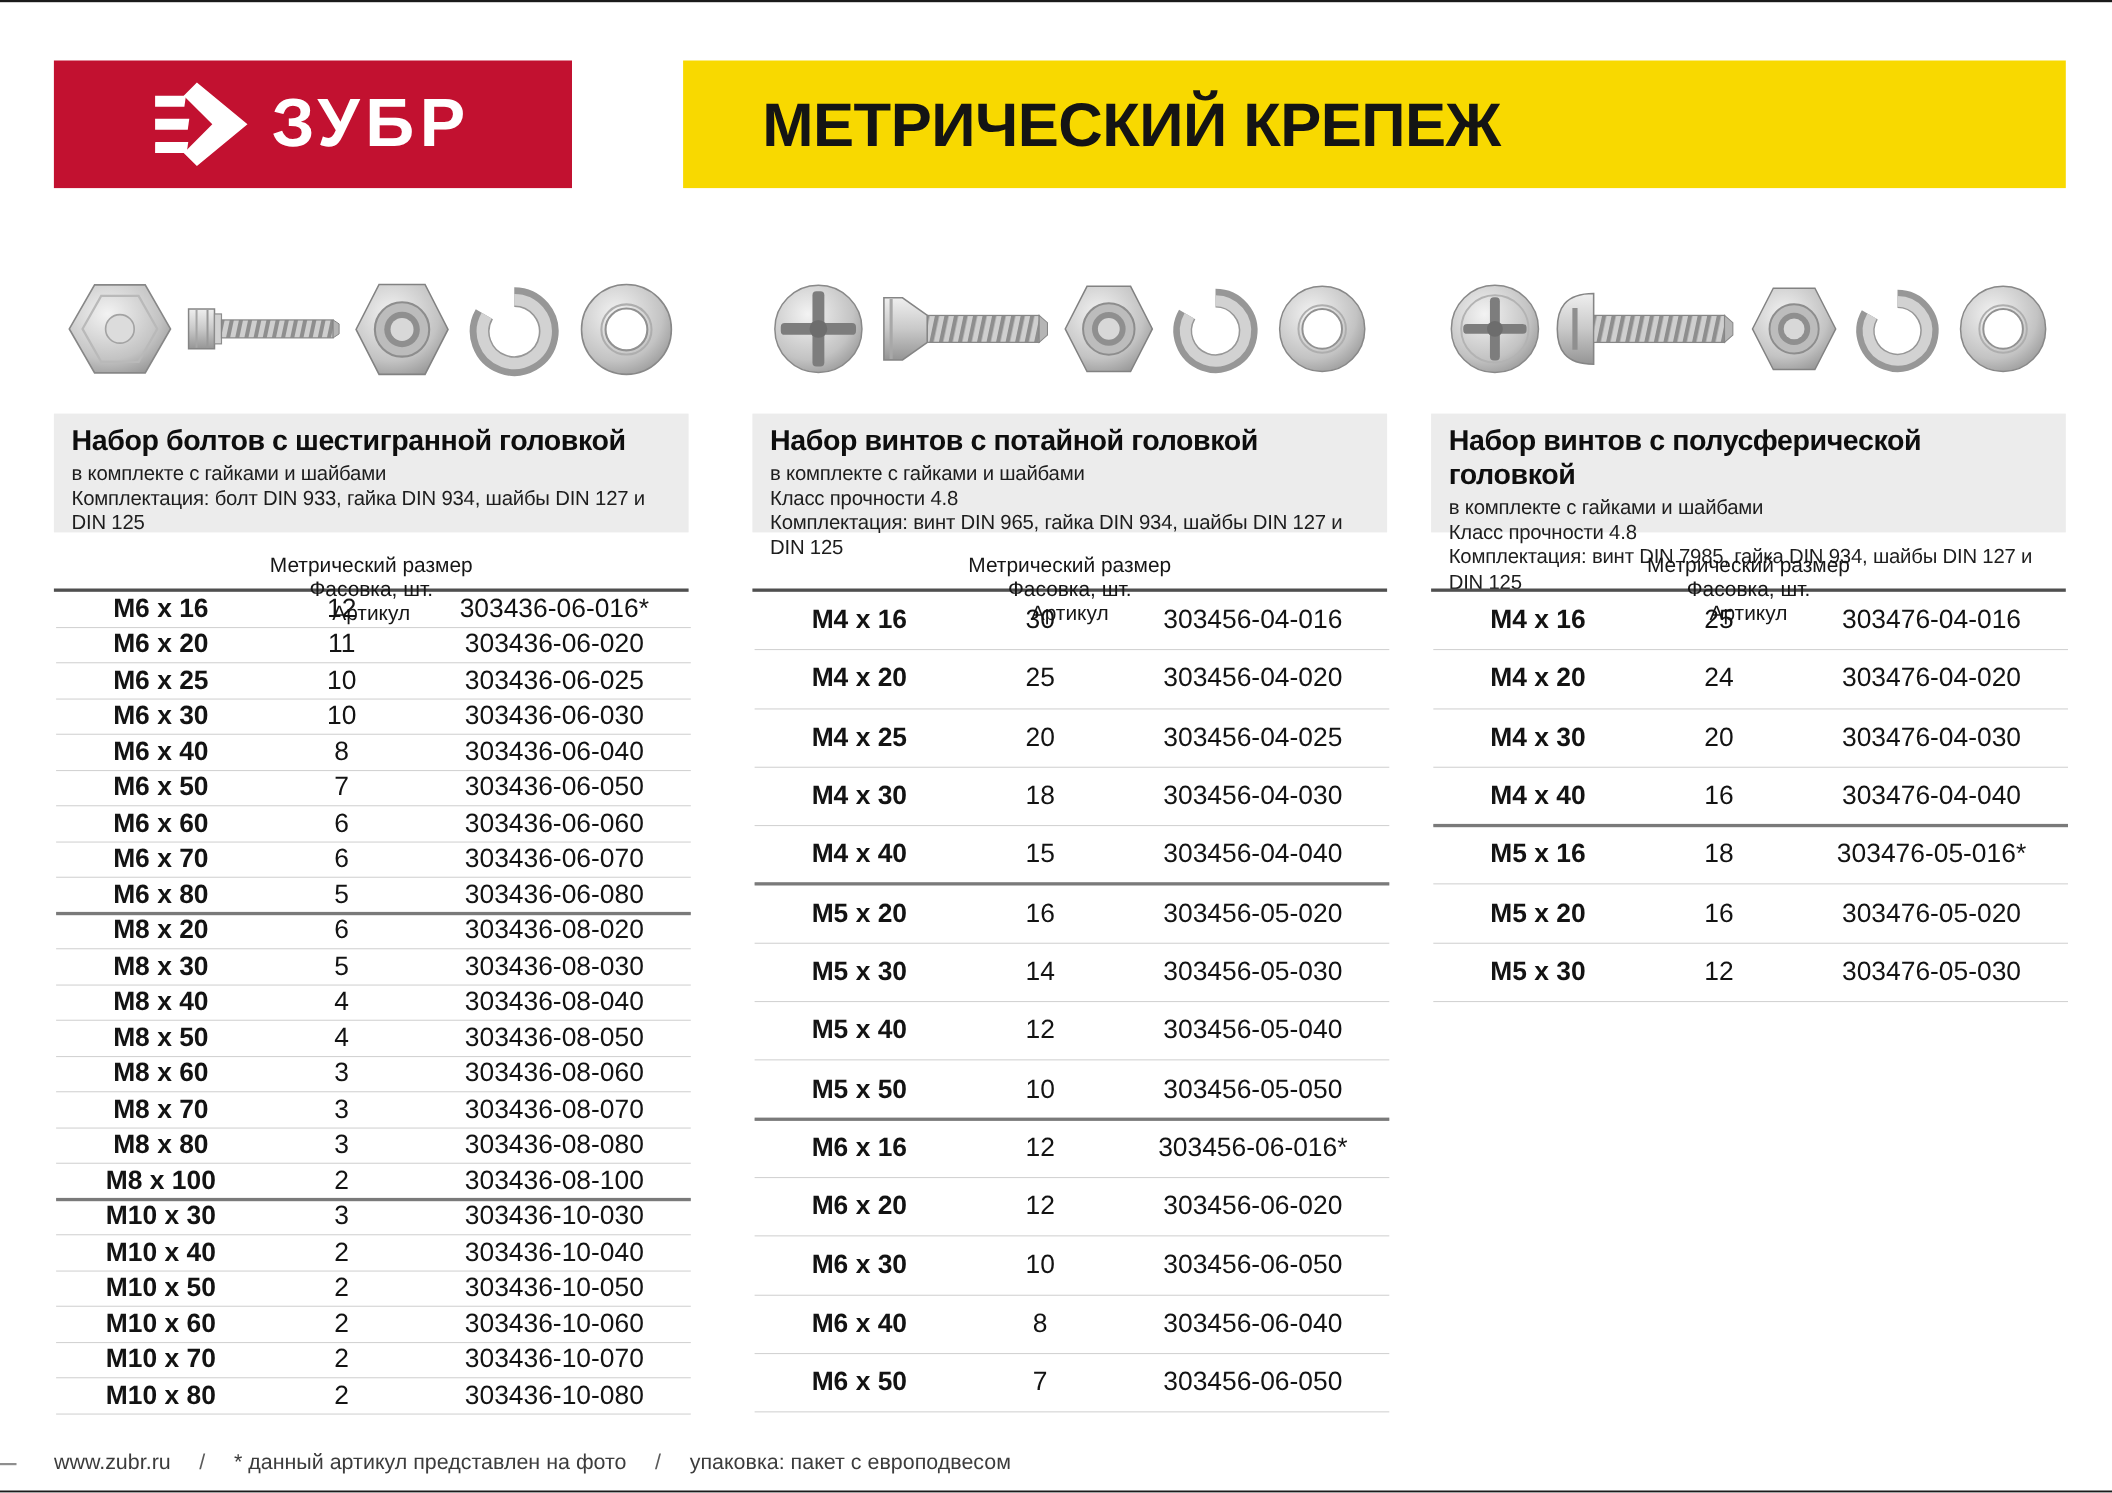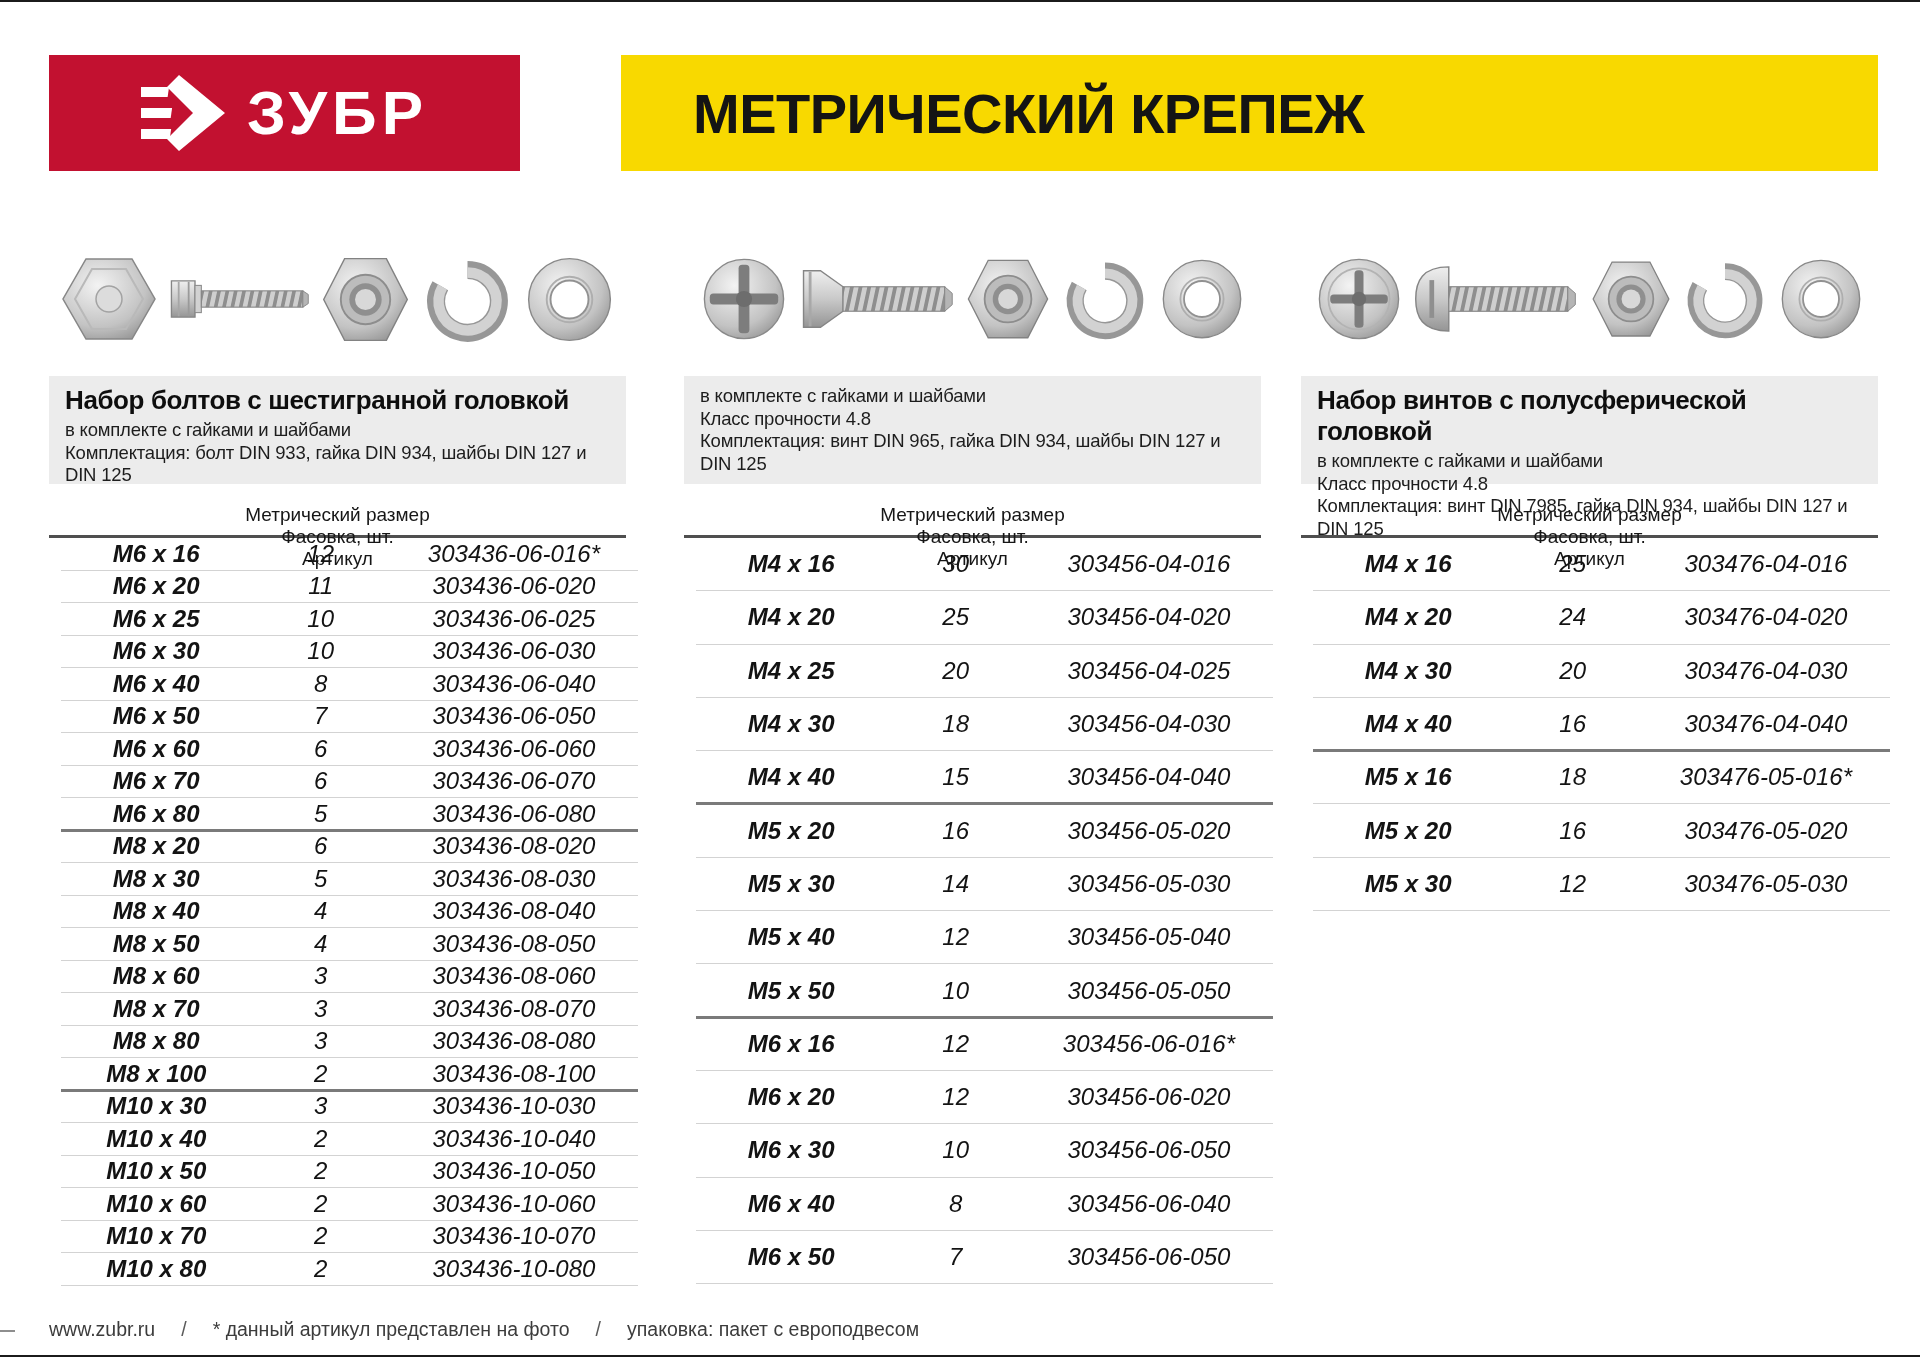--- a/index.html
+++ b/index.html
@@ -29,21 +29,21 @@
   .info h2{margin:0 0 3px 0;font-size:26px;font-weight:bold;letter-spacing:-0.4px;color:#0e0e0e;}
   .info p{margin:0;font-size:18.5px;line-height:1.22;letter-spacing:-0.2px;color:#1d1d1d;}
 
   .thead{position:absolute;top:504px;left:0;width:100%;height:34px;display:flex;align-items:center;
          border-bottom:3px solid #4f4f4f;box-sizing:border-box;flex-direction:column;}
   .thead span{font-size:19px;color:#161616;}
   .cc1{width:33%;text-align:center;}
   .cc2{width:24%;text-align:center;}
   .cc3{width:43%;text-align:center;}
 
-  .tbody{position:absolute;top:538px;left:12px;width:100%;font-style:italic;}
+  .tbody{position:absolute;top:538px;left:2px;width:100%;}
   .trow{display:flex;align-items:center;box-sizing:border-box;border-bottom:1px solid #d3d3d3;position:relative;}
   .rows-sm .trow{height:32.5px;}
   .rows-lg .trow{height:53.3px;}
   .trow span{font-size:24px;color:#131313;}
   .trow .size{font-weight:bold;}
   .trow.group-start::before{content:"";position:absolute;top:-2px;left:0;right:0;height:3px;background:#7a7a7a;}
 
   
   .footer{position:absolute;left:49px;top:1318px;display:flex;align-items:center;gap:26px;
           font-size:19.5px;color:#3c3c3c;}
@@ -302,20 +302,21 @@
         <path d="M 50,21.5 A 30.5,30.5 0 1 1 23.6,36.8" fill="none" stroke="#d2d2d2" stroke-width="11"></path>
       </svg>
       <svg class="ph" width="90" height="90" viewBox="0 0 100 100">
         <circle cx="50" cy="50" r="43" fill="url(#mr)" stroke="#888888" stroke-width="1.5"></circle>
         <circle cx="50" cy="50" r="24" fill="none" stroke="#aeaeae" stroke-width="2"></circle>
         <circle cx="50" cy="50" r="20" fill="#ffffff" stroke="#919191" stroke-width="2"></circle>
       </svg>
     </div>
 
     <div class="info">
+      <h2>Набор винтов с потайной головкой</h2>
       <p>в комплекте с гайками и шайбами</p>
       <p>Класс прочности 4.8</p>
       <p>Комплектация: винт DIN 965, гайка DIN 934, шайбы DIN 127 и DIN 125</p>
     </div>
 
     <div class="thead">
       <span class="cc1">Метрический размер</span>
       <span class="cc2">Фасовка, шт.</span>
       <span class="cc3">Артикул</span>
     </div>

